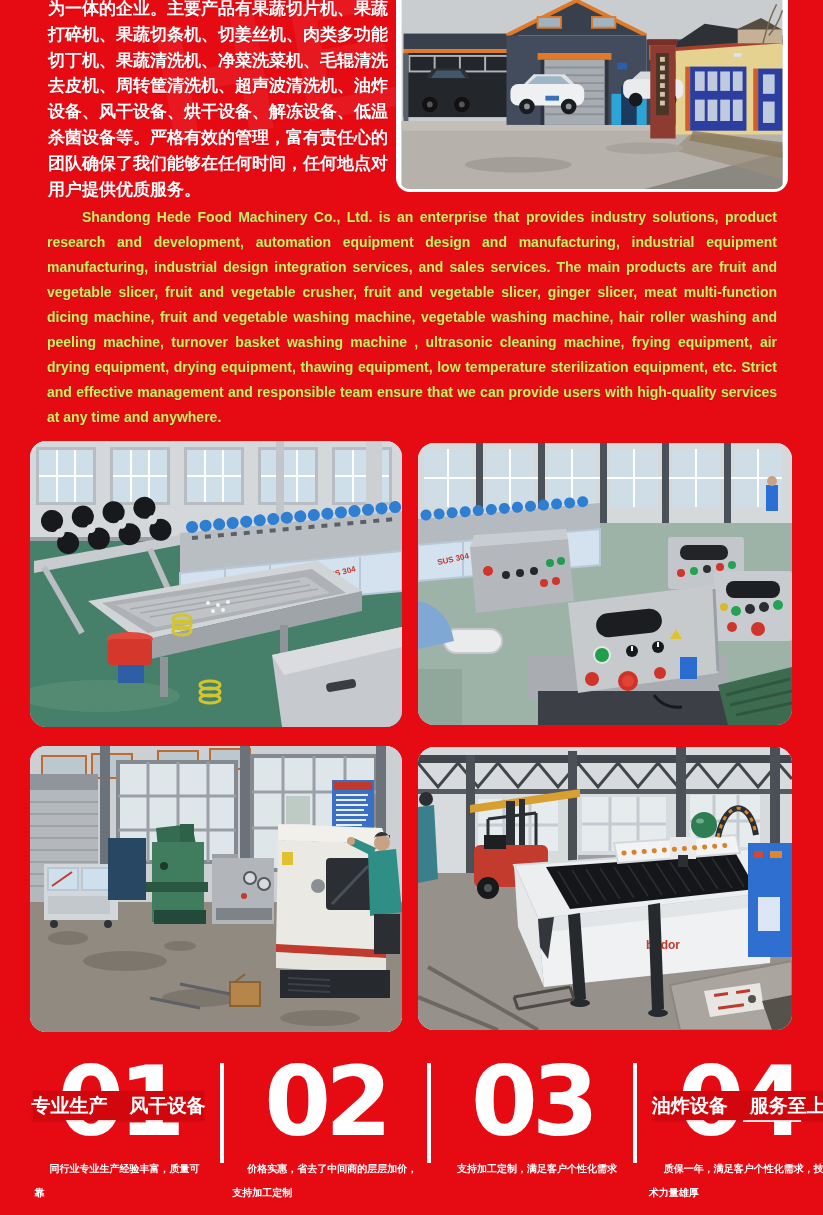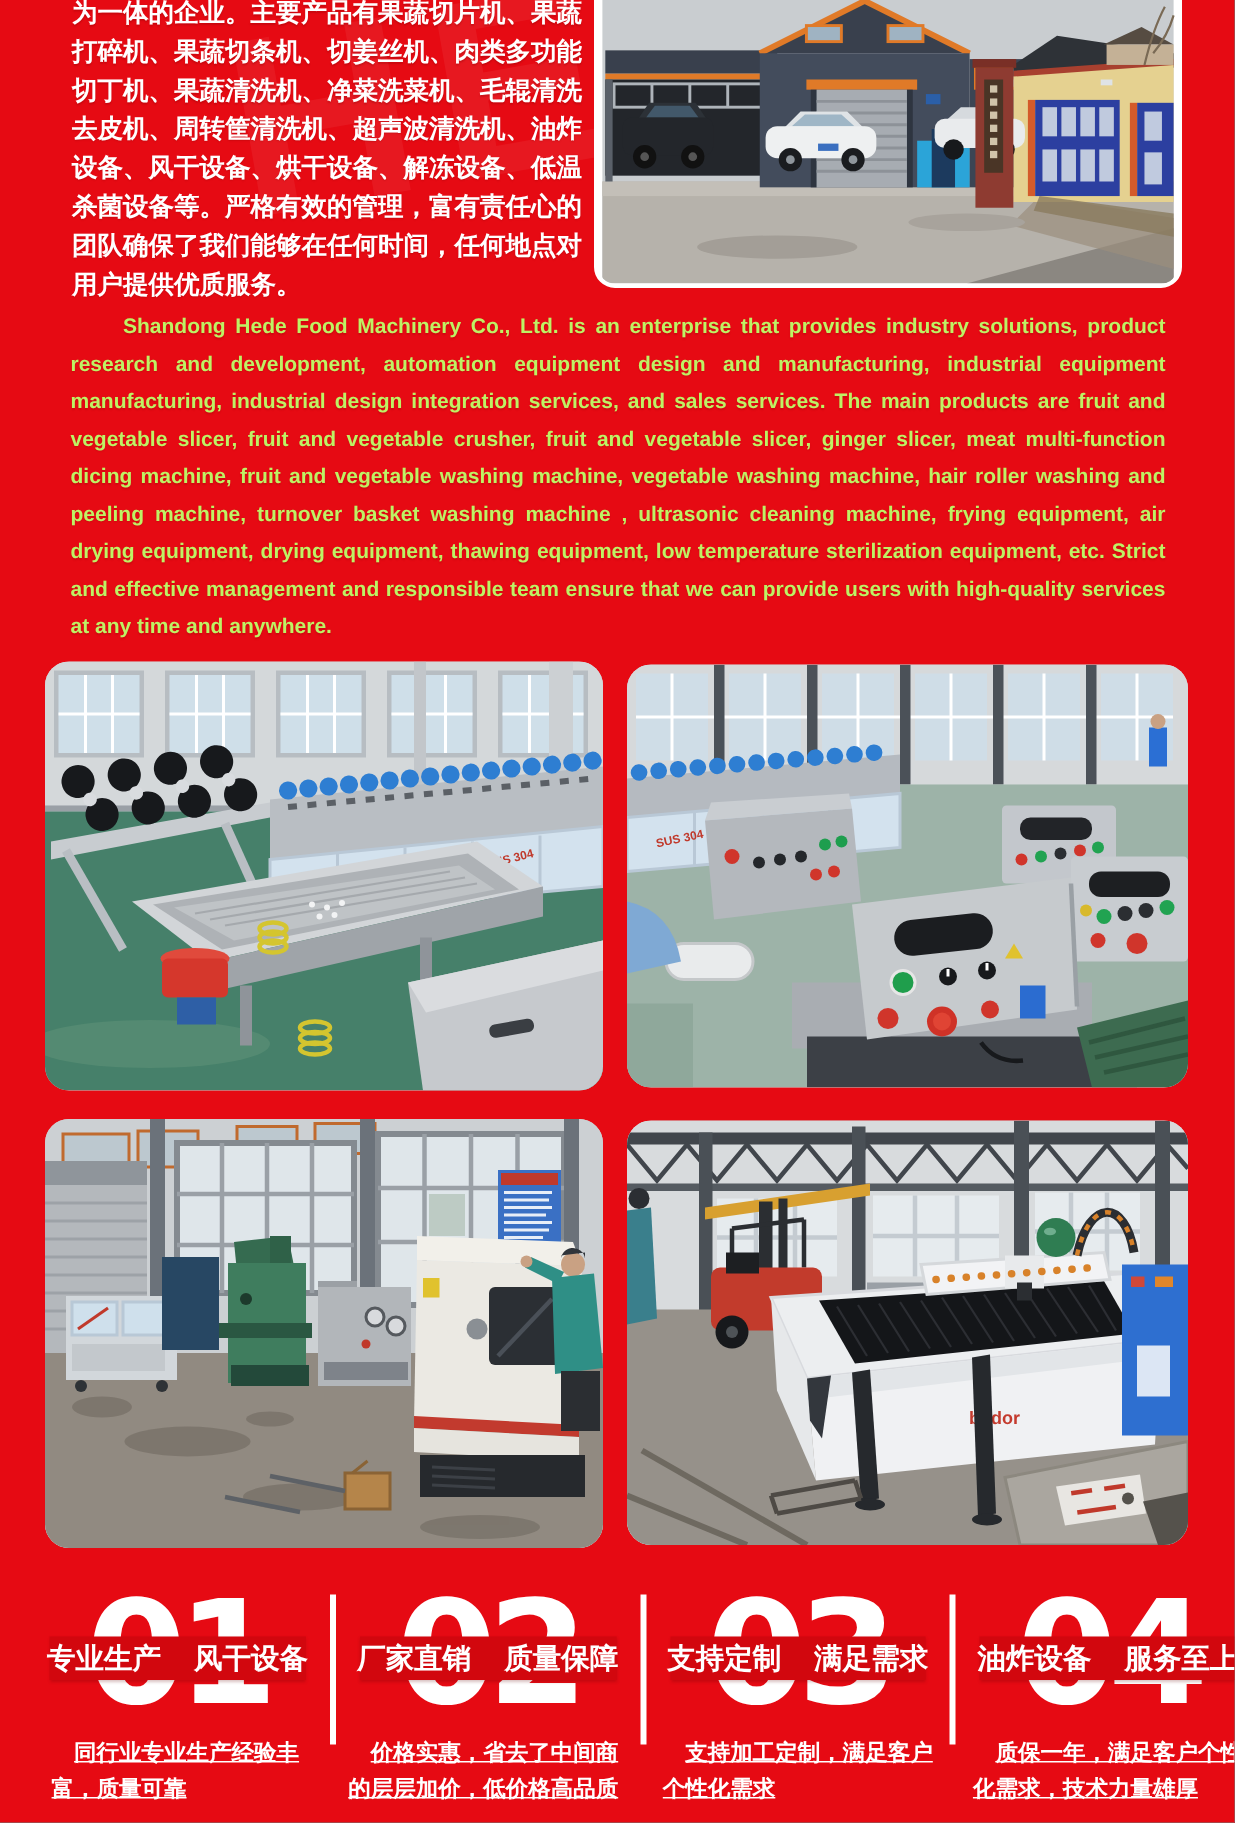--- a/index.html
+++ b/index.html
@@ -26,22 +26,22 @@
   #photoD{left:418px;top:747px;width:374px;height:283px;}
   .features{position:absolute;left:17px;top:1055px;width:823px;display:flex;}
   .feature{flex:1;position:relative;text-align:center;padding-top:6px;}
   .vdiv{width:4px;height:100px;background:#ffffff;margin-top:8px;flex:0 0 4px;}
   .num{font-family:"DejaVu Sans",sans-serif;font-size:96px;line-height:82px;
         font-weight:bold;letter-spacing:-6px;color:#ffffff;}
   .band{position:absolute;left:16px;right:16px;top:36px;height:29px;background:#d2070e;
         display:flex;align-items:center;justify-content:center;gap:22px;color:#ffffff;
         font-weight:bold;font-size:19px;white-space:nowrap;z-index:2;
         box-shadow:0 1px 2px rgba(100,0,0,0.25);}
-  .desc{margin:14px auto 0;color:#ffffff;font-weight:bold;font-size:15px;
-        line-height:24px;text-align:left;text-indent:15px;word-break:break-all;text-decoration:underline;}
+  .desc{margin:14px auto 0;color:#ffffff;font-weight:bold;font-size:10px;
+        line-height:24px;text-align:left;text-indent:15px;word-break:break-all;}
   .desc.w1{width:168px;} .desc.w2{width:186px;} .desc.w3{width:180px;} .desc.w4{width:180px;}
   .svg-label{font-family:"Liberation Sans",sans-serif;font-weight:bold;}
 </style>
 </head>
 <body>
 
 <div class="page">
 
   <div class="watermark">HEDE</div>
 
@@ -655,35 +655,27 @@
         <span>专业生产</span>
         <span>风干设备</span>
       </div>
       <p class="desc w1">同行业专业生产经验丰富，质量可靠</p>
     </div>
 
     <div class="vdiv"></div>
 
     <div class="feature">
       <div class="num">02</div>
-      <div class="band">
-        <span>厂家直销</span>
-        <span>质量保障</span>
-      </div>
-      <p class="desc w2">价格实惠，省去了中间商的层层加价，低价格高品质</p>
+      <p class="desc w2">价格实惠，省去了中间商的层层加价，支持加工定制</p>
     </div>
 
     <div class="vdiv"></div>
 
     <div class="feature">
       <div class="num">03</div>
-      <div class="band">
-        <span>支持定制</span>
-        <span>满足需求</span>
-      </div>
       <p class="desc w3">支持加工定制，满足客户个性化需求</p>
     </div>
 
     <div class="vdiv"></div>
 
     <div class="feature">
       <div class="num">04</div>
       <div class="band">
         <span>油炸设备</span>
         <span>服务至上</span>

